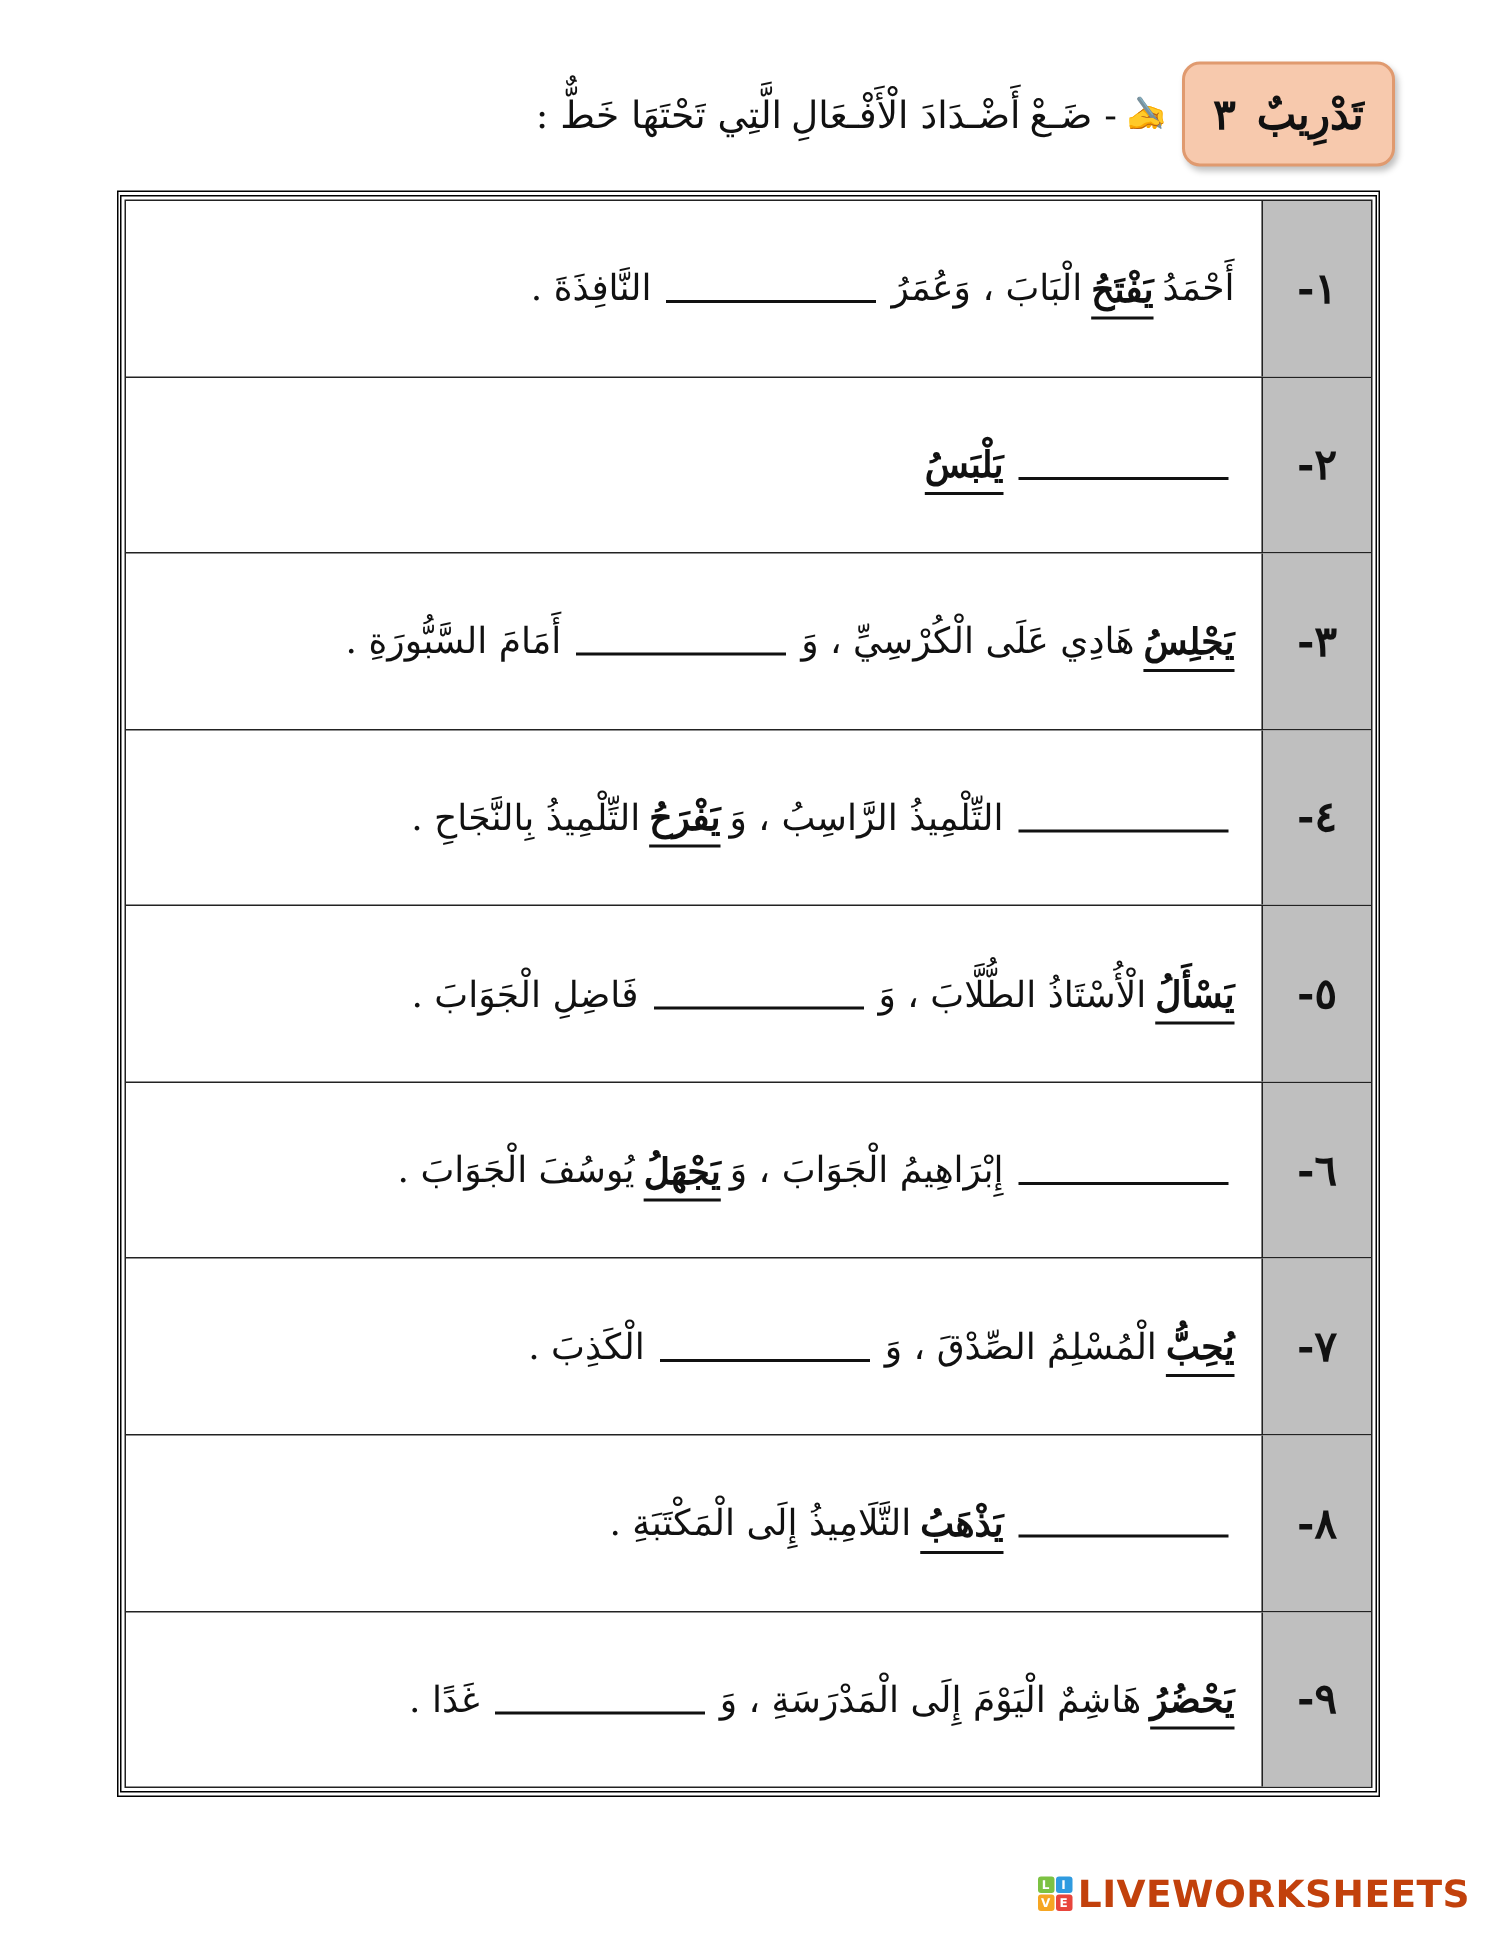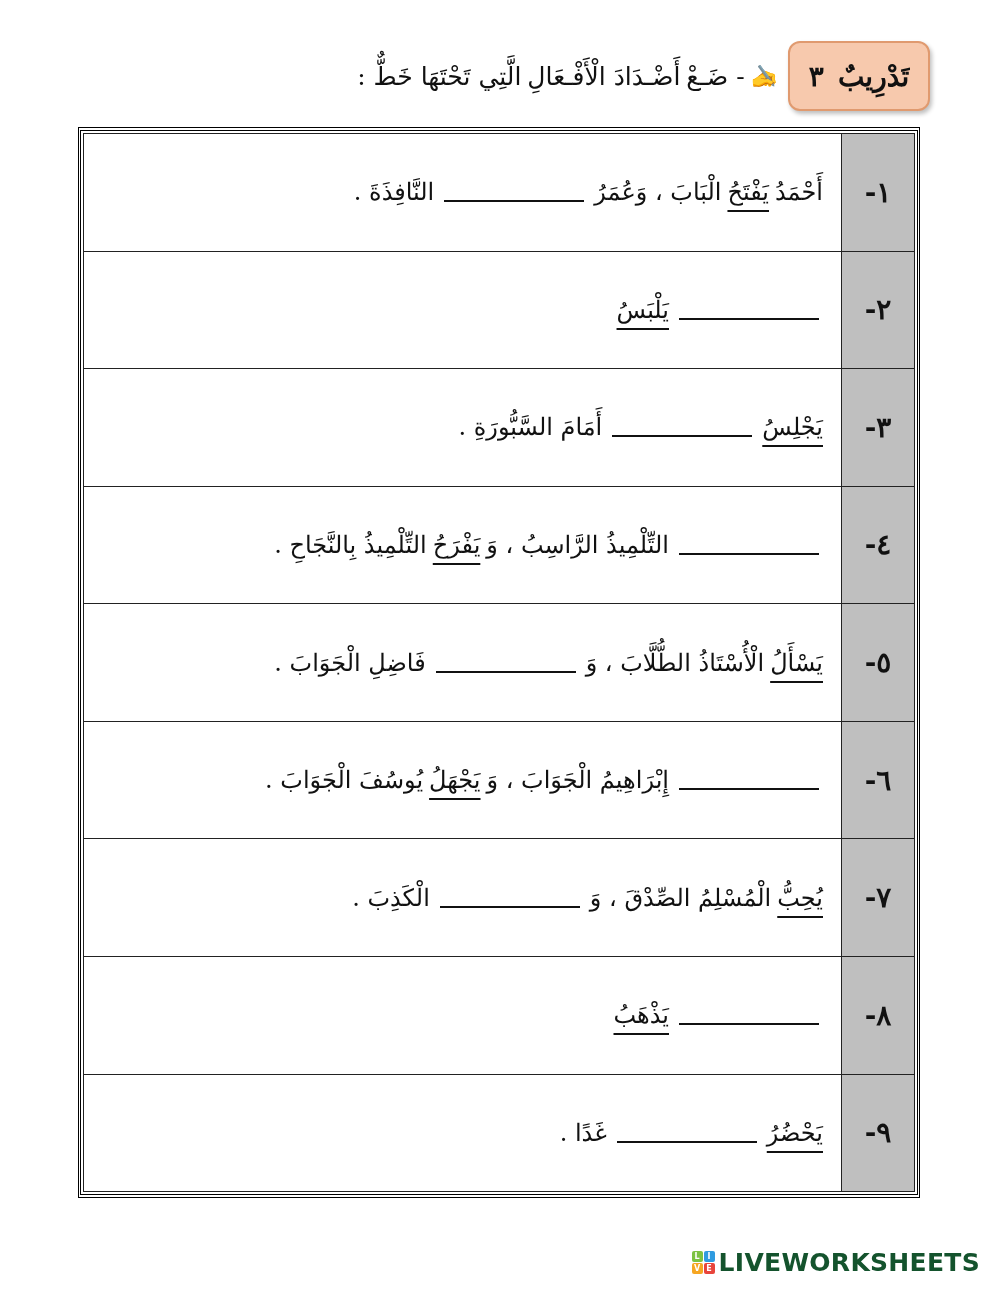--- a/index.html
+++ b/index.html
@@ -98,21 +98,21 @@
       flex: 1;
       display: flex;
       align-items: center;
       padding-right: 18px;
       padding-left: 20px;
       font-size: 24px;
       white-space: nowrap;
       gap: 6px;
     }
     .verb {
-      font-weight: normal;
+      font-weight: bold;
       text-decoration: underline;
       text-underline-offset: 10px;
       text-decoration-thickness: 2px;
     }
     .blank {
       display: inline-block;
       width: 140px;
       border-bottom: 2px solid #111;
       height: 18px;
       margin: 0 4px;
@@ -139,21 +139,21 @@
       color: #fff;
       display: flex;
       align-items: center;
       justify-content: center;
       border-radius: 2px;
     }
     .logo-text {
       font-family: "DejaVu Sans", sans-serif;
       font-weight: bold;
       font-size: 25px;
-      color: #14532d;
+      color: #c2410c;
       letter-spacing: 0.3px;
     }
   </style>
 </head>
 <body>
 
 <div class="header">
   <div class="badge">
     <span>تَدْرِيبٌ</span>
     <span>٣</span>
@@ -185,20 +185,21 @@
       <div class="sentence-cell">
         <span class="blank"></span>
         <span class="verb">يَلْبَسُ</span>
       </div>
     </div>
 
     <div class="row">
       <div class="num-cell">٣-</div>
       <div class="sentence-cell">
         <span class="verb">يَجْلِسُ</span>
+        <span>هَادِي عَلَى الْكُرْسِيِّ ، وَ</span>
         <span class="blank"></span>
         <span>أَمَامَ السَّبُّورَةِ .</span>
       </div>
     </div>
 
     <div class="row">
       <div class="num-cell">٤-</div>
       <div class="sentence-cell">
         <span class="blank"></span>
         <span>التِّلْمِيذُ الرَّاسِبُ ، وَ</span>
@@ -235,27 +236,29 @@
         <span class="blank"></span>
         <span>الْكَذِبَ .</span>
       </div>
     </div>
 
     <div class="row">
       <div class="num-cell">٨-</div>
       <div class="sentence-cell">
         <span class="blank"></span>
         <span class="verb">يَذْهَبُ</span>
+        <span>التَّلَامِيذُ إِلَى الْمَكْتَبَةِ .</span>
       </div>
     </div>
 
     <div class="row">
       <div class="num-cell">٩-</div>
       <div class="sentence-cell">
         <span class="verb">يَحْضُرُ</span>
+        <span>هَاشِمٌ الْيَوْمَ إِلَى الْمَدْرَسَةِ ، وَ</span>
         <span class="blank"></span>
         <span>غَدًا .</span>
       </div>
     </div>
   </div>
 </div>
 
 <div class="footer-logo">
   <div class="live-grid">
     <span style="background:#7cc242">L</span>

